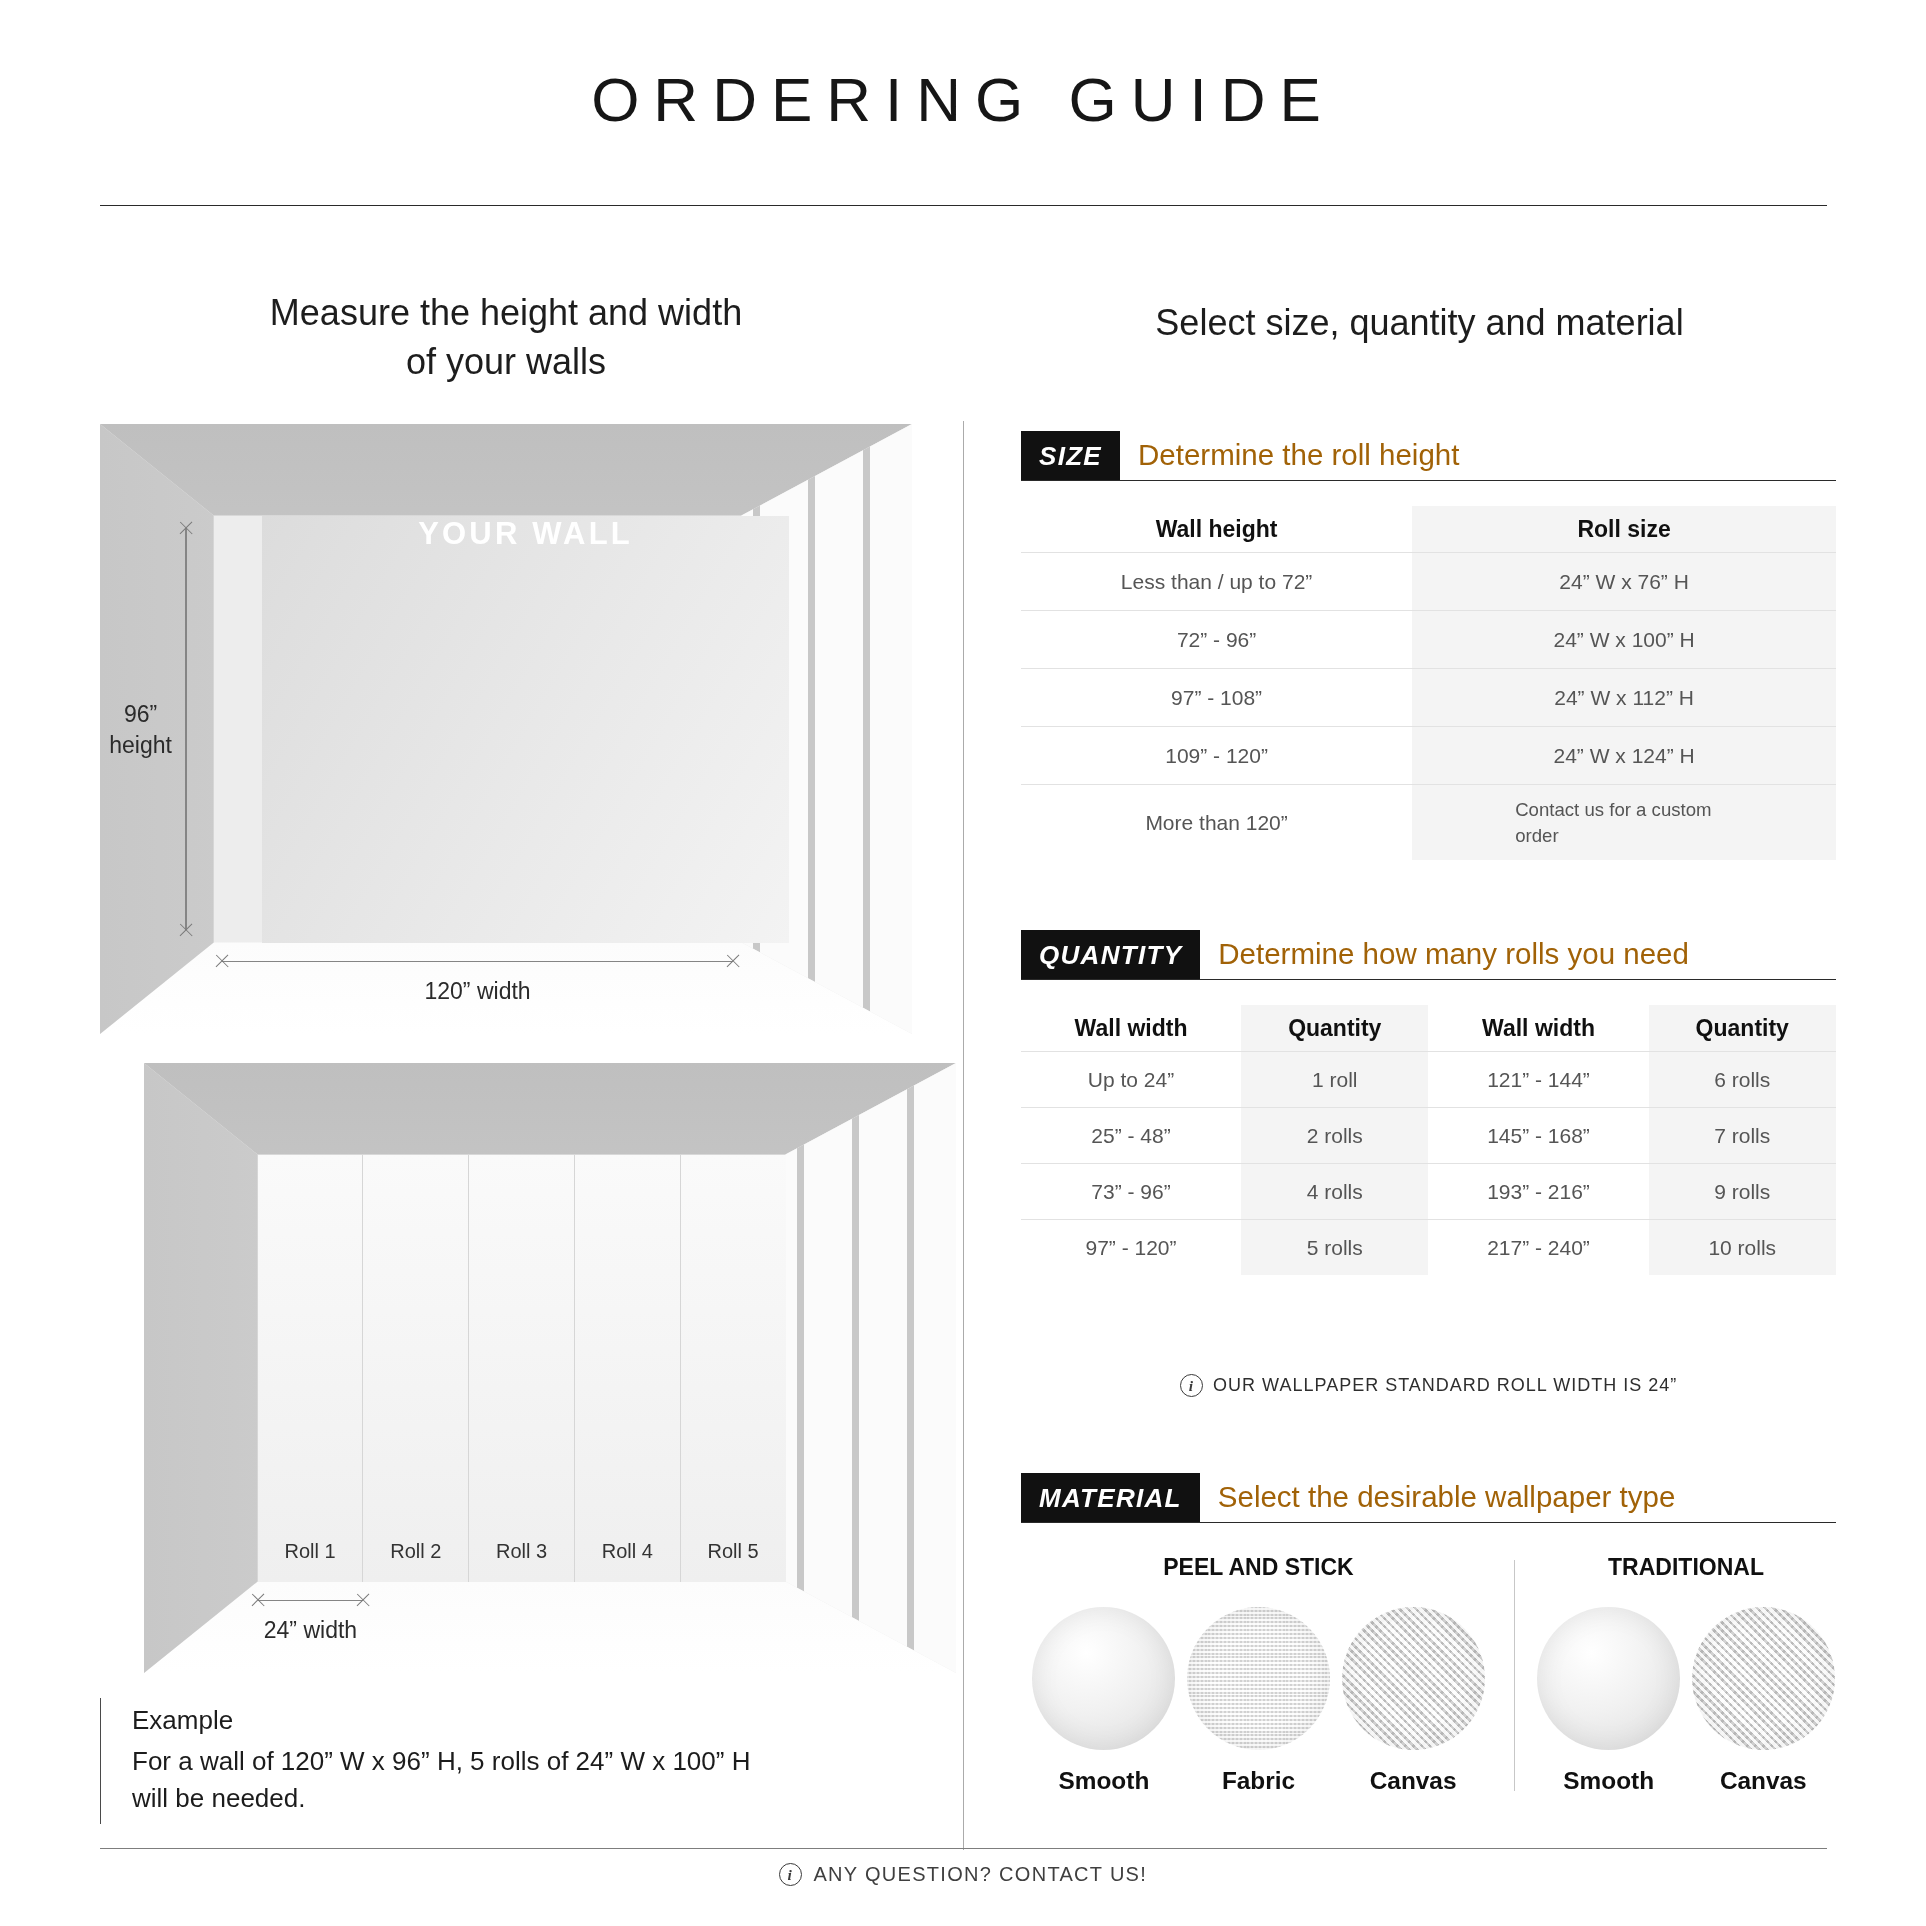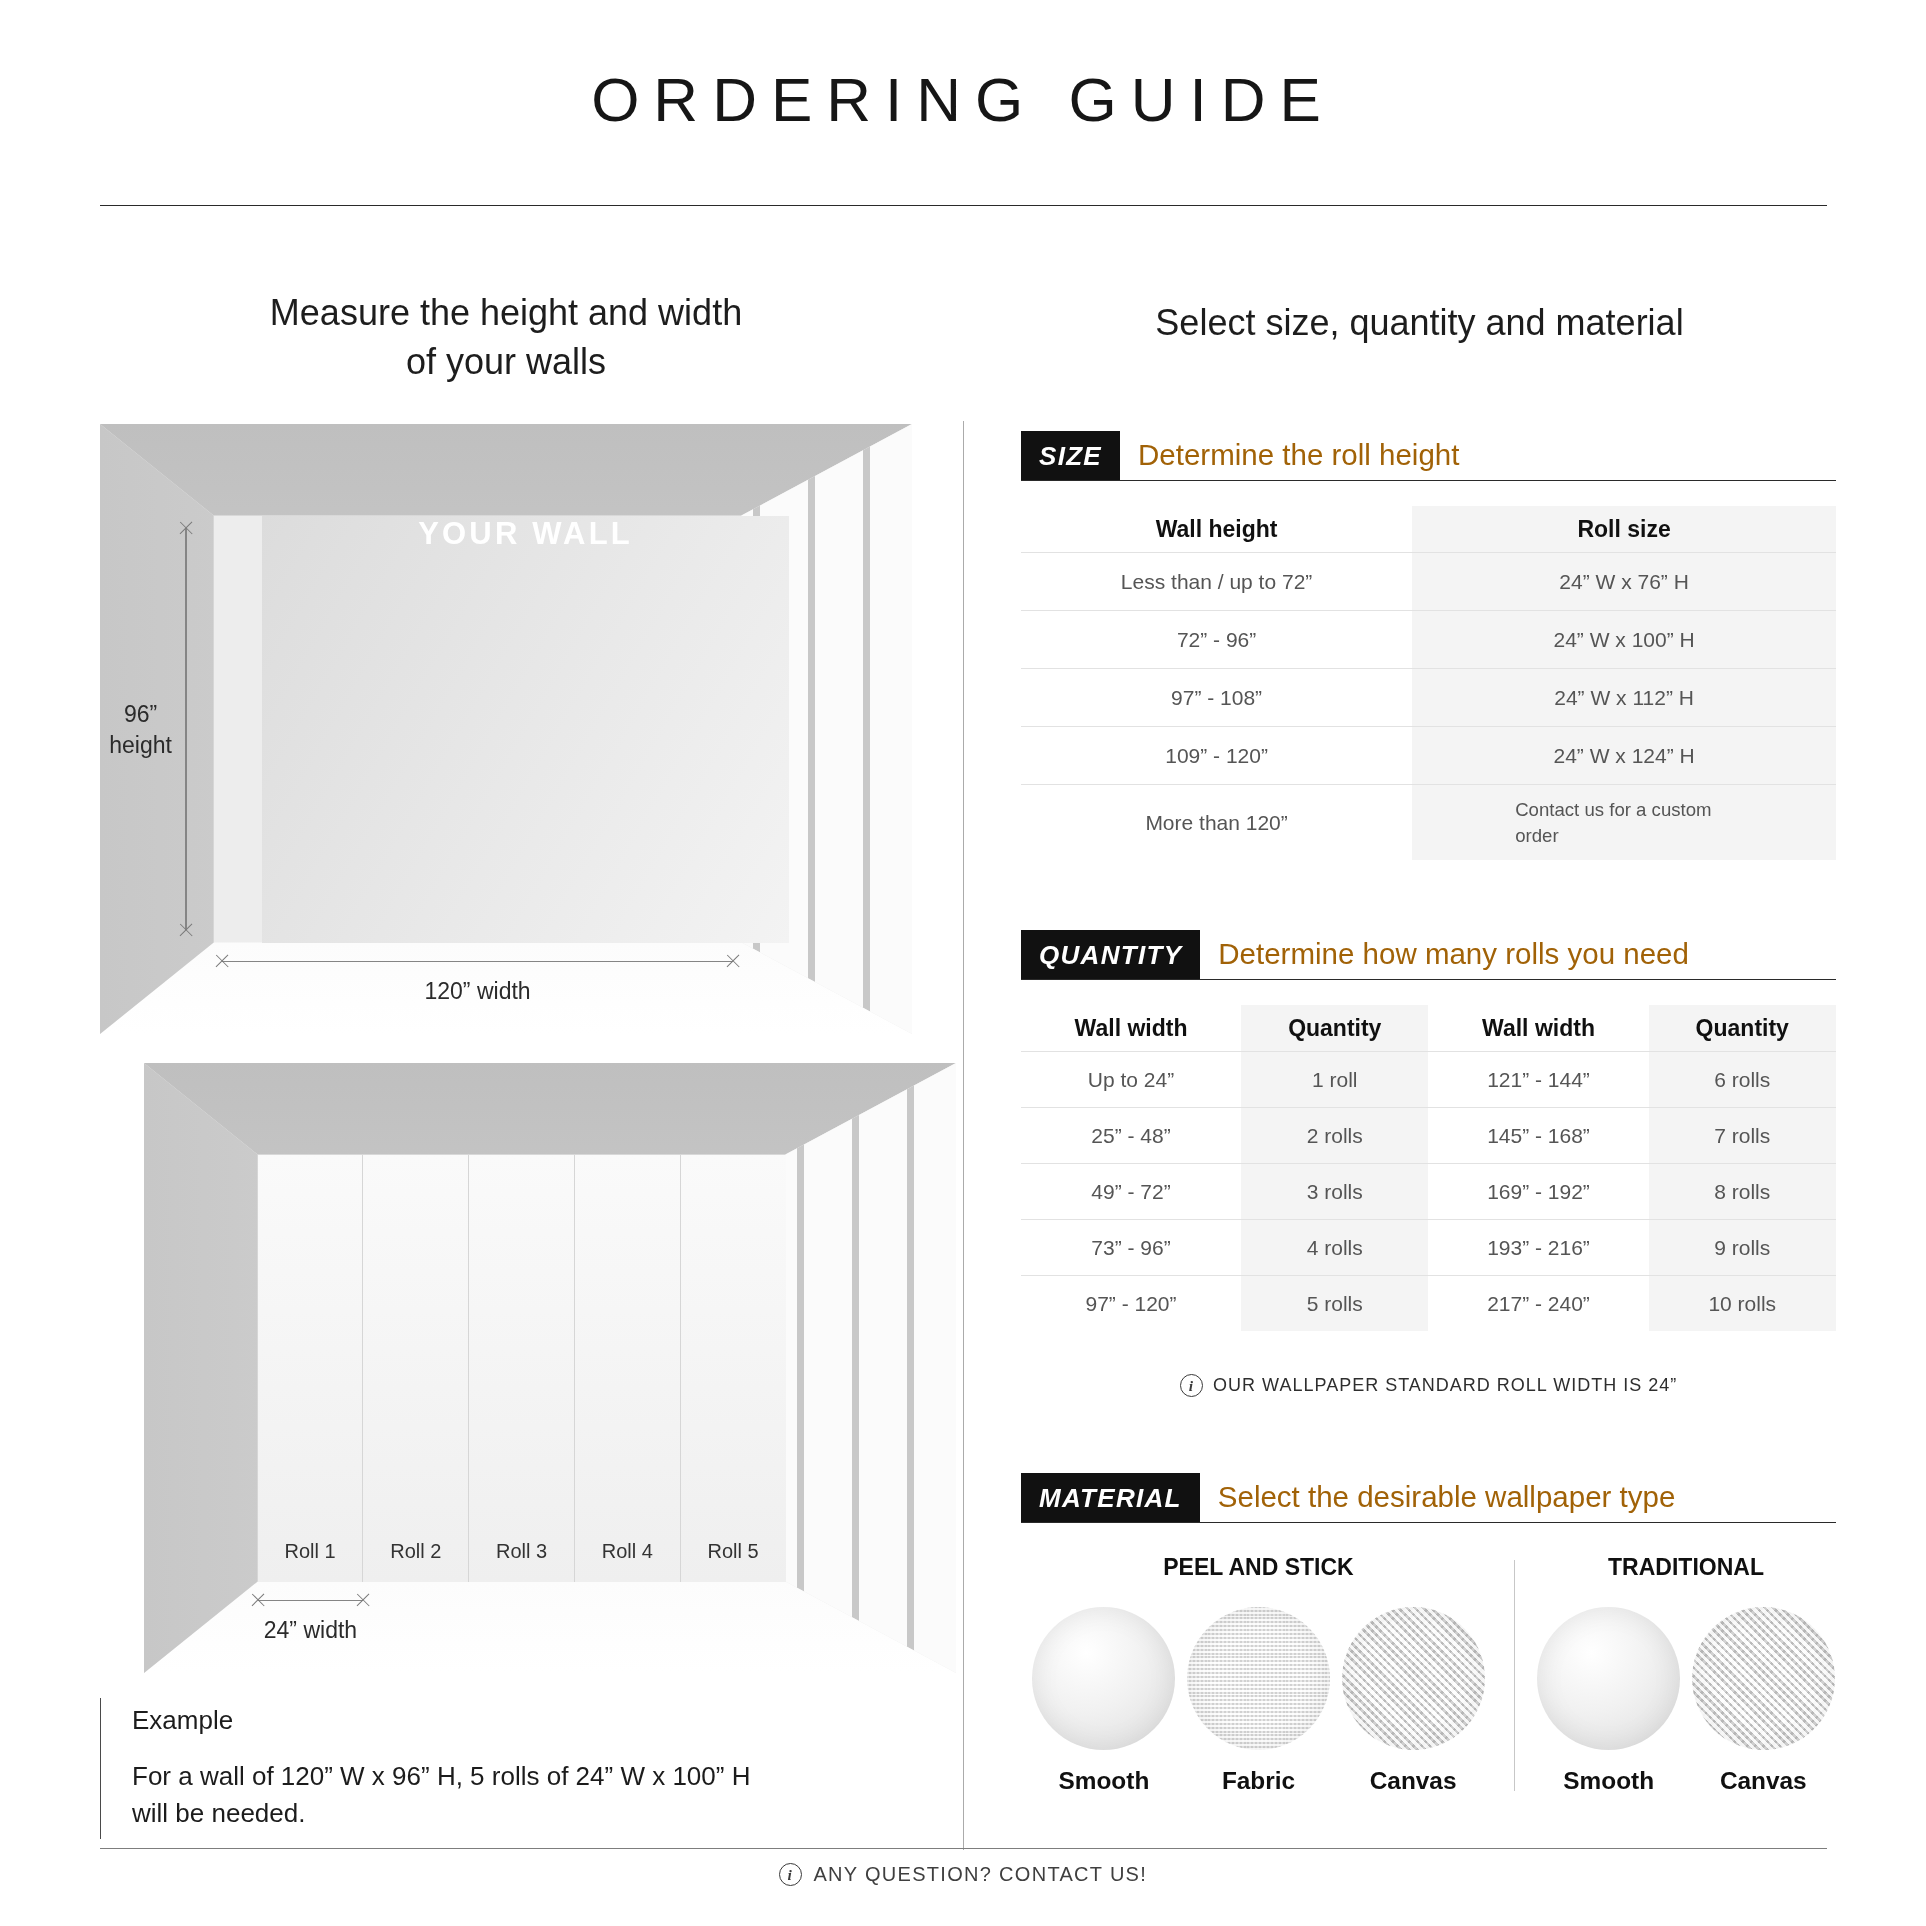--- a/index.html
+++ b/index.html
@@ -72,21 +72,21 @@
   .meas-h .tick.end { right:-8.3px; }
 
   .meas-label { font-size:23px; color:#2b2b2b; text-align:center; line-height:1.35; }
 
   
   .example-block {
     top:1698px; left:100px; width:738px;
     border-left:1.9px solid #4a4a4a; padding:3.9px 0 6.4px 31px;
     font-size:26px; line-height:1.45; color:#1c1c1c;
   }
-  .example-title { margin-bottom:18px; }
+  .example-title { margin-bottom:3px; }
 
   
   .section-head {
     left:1021px; width:815px; border-bottom:1.9px solid #2a2a2a;
     display:flex; align-items:flex-end; gap:18px;
   }
   .badge {
     background:#111111; color:#ffffff; font-weight:700; font-size:26px;
     letter-spacing:1.3px; padding:9.6px 18px 8.3px 18px; white-space:nowrap;font-style:italic;
   }
@@ -291,26 +291,20 @@
       <div class="cell c3">121” - 144”</div>
       <div class="cell c4 cell-gray">6 rolls</div>
     </div>
     <div class="t-row">
       <div class="cell c1">25” - 48”</div>
       <div class="cell c2 cell-gray">2 rolls</div>
       <div class="cell c3">145” - 168”</div>
       <div class="cell c4 cell-gray">7 rolls</div>
     </div>
     <div class="t-row">
-      <div class="cell c1">49” - 72”</div>
-      <div class="cell c2 cell-gray">3 rolls</div>
-      <div class="cell c3">169” - 192”</div>
-      <div class="cell c4 cell-gray">8 rolls</div>
-    </div>
-    <div class="t-row">
       <div class="cell c1">73” - 96”</div>
       <div class="cell c2 cell-gray">4 rolls</div>
       <div class="cell c3">193” - 216”</div>
       <div class="cell c4 cell-gray">9 rolls</div>
     </div>
     <div class="t-row">
       <div class="cell c1">97” - 120”</div>
       <div class="cell c2 cell-gray">5 rolls</div>
       <div class="cell c3">217” - 240”</div>
       <div class="cell c4 cell-gray">10 rolls</div>

